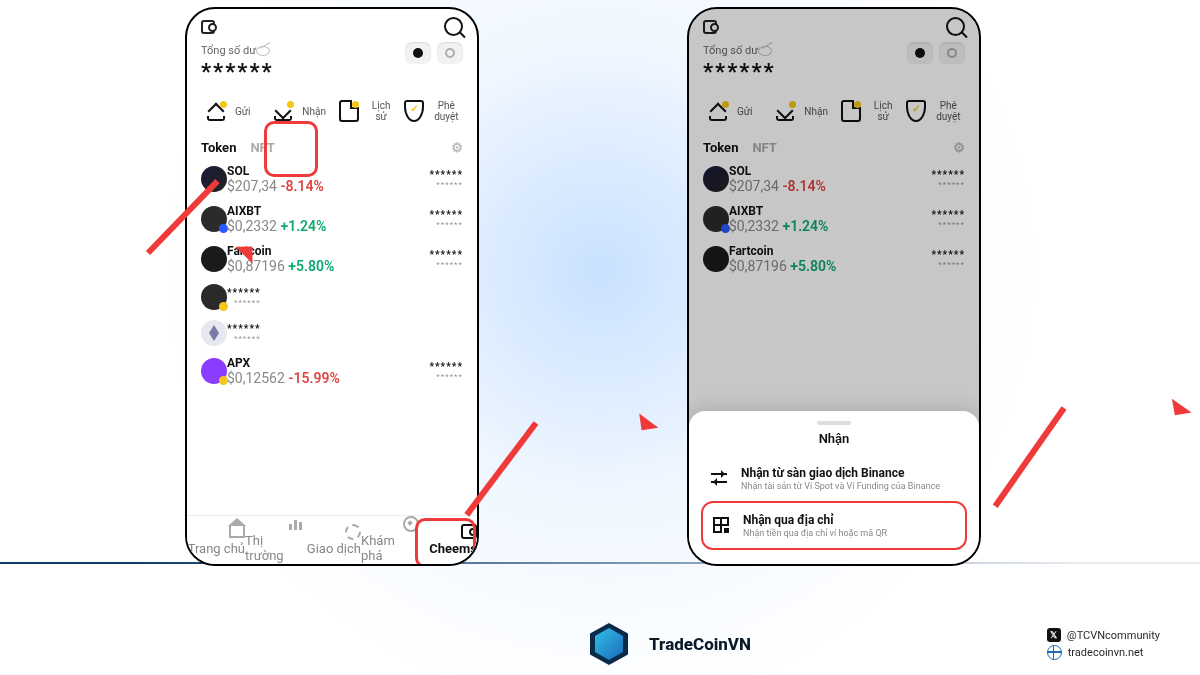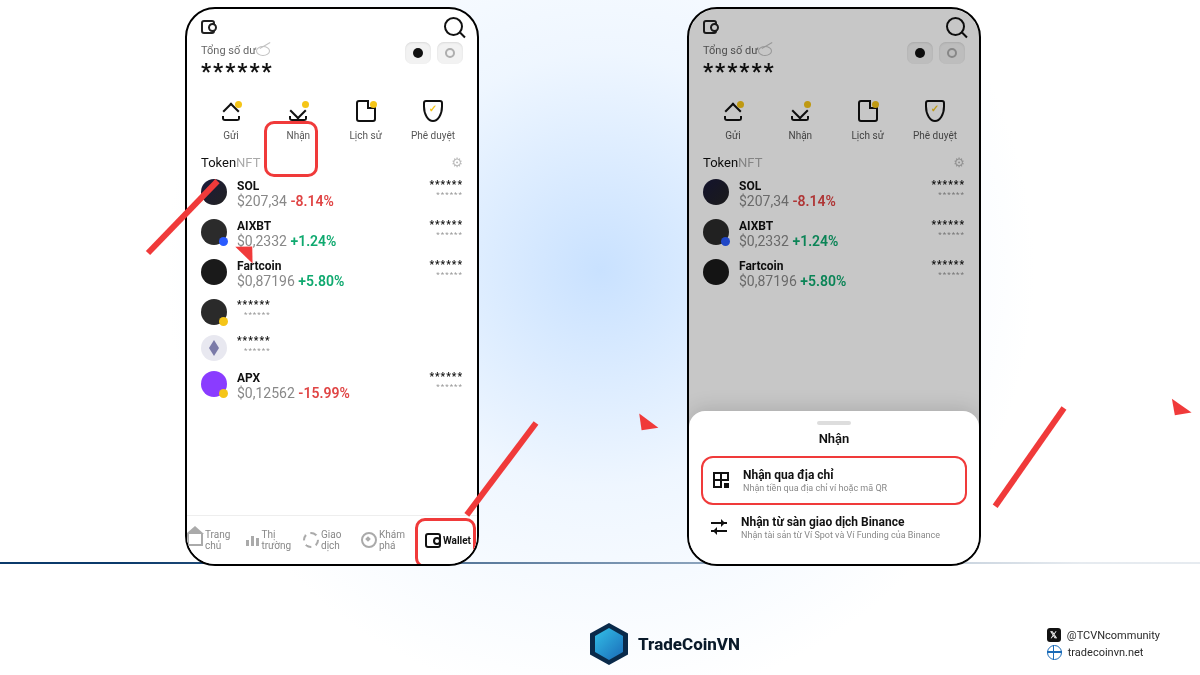--- a/index.html
+++ b/index.html
@@ -20,36 +20,36 @@
   .total-label{font-size:11px;color:#666;display:flex;align-items:center;}
   .eye-off{width:12px;height:8px;border:1px solid #999;border-radius:50%/50%;position:relative;opacity:.6}
   .eye-off::after{content:"";position:absolute;left:2px;top:-2px;width:12px;height:1px;background:#999;transform:rotate(-30deg)}
   .balance-val{font-size:22px;font-weight:800;letter-spacing:2px;margin-top:2px}
   .topright-pills{position:absolute;right:14px;top:6px;display:flex;gap:6px}
   .pill{width:26px;height:22px;border-radius:7px;background:#f2f2f2;display:flex;align-items:center;justify-content:center;box-shadow:0 1px 2px rgba(0,0,0,.1) inset}
   .pill .dot{width:10px;height:10px;border-radius:50%;background:#111}
   .pill .dot.hollow{background:none;border:2px solid #111;box-sizing:border-box}
   .pill.dim .dot{opacity:.3}
   .actions{display:flex;justify-content:space-between;padding:6px 14px 4px;text-align:center}
-  .action{display:flex;flex-direction:column;align-items:center;gap:4px;width:60px}
+  .action{display:flex;align-items:center;gap:4px;width:60px}
   .action .lbl{font-size:10px;color:#555}
   .ic{width:30px;height:30px;display:flex;align-items:center;justify-content:center;position:relative}
   .arr-up,.arr-down{width:10px;height:10px;border-left:2px solid #111;border-top:2px solid #111;transform:rotate(45deg)}
   .arr-down{transform:rotate(-135deg)}
   .arr-base{position:absolute;bottom:5px;width:14px;height:3px;border-bottom:2px solid #111;border-left:2px solid #111;border-right:2px solid #111;border-radius:0 0 3px 3px}
   .gold-dot{position:absolute;right:4px;top:5px;width:7px;height:7px;border-radius:50%;background:#f5c518}
   .doc-ic{width:16px;height:18px;border:2px solid #111;border-radius:3px 3px 3px 3px;position:relative}
   .doc-ic::before{content:"";position:absolute;right:-2px;top:-2px;width:7px;height:7px;background:#fff;border-bottom:2px solid #111;border-left:2px solid #111}
   .shield-ic{width:16px;height:18px;border:2px solid #111;border-radius:3px 3px 50% 50%/3px 3px 70% 70%;position:relative}
   .shield-ic::after{content:"✓";position:absolute;inset:0;font-size:10px;color:#f5c518;font-weight:900;line-height:14px;text-align:center}
-  .tabs-row{display:flex;padding:10px 14px 2px;font-size:13px;color:#aaa;font-weight:400;position:relative}
+  .tabs-row{display:flex;gap:14px;padding:10px 14px 2px;font-size:13px;color:#aaa;font-weight:700;position:relative}
   .tabs-row .active{color:#111}
   .filter-ic{margin-left:auto;color:#bbb;font-size:13px}
   .token-list{padding:2px 14px 0}
-  .trow{display:flex;align-items:flex-start;gap:10px;padding:5px 0}
+  .trow{display:flex;align-items:center;padding:5px 0}
   .tico{width:26px;height:26px;border-radius:50%;background:#222;position:relative;flex:0 0 26px}
   .tico.sol{background:linear-gradient(135deg,#1a1a3a,#222);} 
   .tico.aix{background:#2b2b2b}
   .tico.aix::after{content:"";position:absolute;right:-1px;bottom:-1px;width:9px;height:9px;border-radius:50%;background:#2a5bff}
   .tico.fart{background:#1a1a1a}
   .tico.cheems{background:#2a2a2a}
   .tico.cheems::after{content:"";position:absolute;right:-1px;bottom:-1px;width:9px;height:9px;border-radius:50%;background:#f5c518}
   .tico.eth{background:#e8e8f0}
   .tico.eth::before{content:"";position:absolute;left:8px;top:5px;border-left:5px solid transparent;border-right:5px solid transparent;border-bottom:8px solid #7a7aa8}
   .tico.eth::after{content:"";position:absolute;left:8px;top:13px;border-left:5px solid transparent;border-right:5px solid transparent;border-top:8px solid #7a7aa8}
@@ -57,21 +57,21 @@
   .tico.apx::after{content:"";position:absolute;right:-1px;bottom:-1px;width:9px;height:9px;border-radius:50%;background:#f5c518}
   .tinfo{flex:1;min-width:0}
   .tname{font-size:12px;font-weight:700}
   .tprice{font-size:14px;color:#888}
   .pos{color:#0fa96f;font-weight:600}
   .neg{color:#e04545;font-weight:600}
   .tright{text-align:right}
   .stars{font-size:10px;font-weight:800;letter-spacing:1px}
   .stars2{font-size:8px;color:#999;letter-spacing:1px}
   .bottomnav{position:absolute;left:0;right:0;bottom:0;height:48px;border-top:1px solid #eee;display:flex;background:#fff}
-  .bn-item{flex:1;display:flex;flex-direction:row;align-items:center;justify-content:center;gap:2px;font-size:10px;color:#888}
+  .bn-item{flex:1;display:flex;flex-direction:column;align-items:flex-end;justify-content:center;gap:2px;font-size:13px;color:#888}
   .bn-item.active{color:#111;font-weight:700}
   .bn-ic{width:16px;height:14px;display:flex;align-items:center;justify-content:center;position:relative}
   .home-ic{width:12px;height:10px;border:2px solid #aaa;border-top:none;position:relative}
   .home-ic::before{content:"";position:absolute;left:-3px;top:-8px;border-left:9px solid transparent;border-right:9px solid transparent;border-bottom:8px solid #aaa}
   .bars-ic{display:flex;gap:2px;align-items:flex-end;height:12px}
   .bars-ic span{width:3px;background:#aaa}
   .bars-ic span:nth-child(1){height:6px}.bars-ic span:nth-child(2){height:10px}.bars-ic span:nth-child(3){height:8px}
   .swap-ic{width:12px;height:12px;border:2px dashed #aaa;border-radius:50%}
   .compass-ic{width:12px;height:12px;border:2px solid #aaa;border-radius:50%;position:relative}
   .compass-ic::after{content:"";position:absolute;left:3px;top:3px;width:4px;height:4px;background:#aaa;transform:rotate(45deg)}
@@ -94,21 +94,21 @@
   .swap-lines .a1{position:absolute;right:-2px;top:-1px;border:4px solid transparent;border-left-color:#111}
   .swap-lines .a2{position:absolute;left:-2px;bottom:-1px;border:4px solid transparent;border-right-color:#111}
   .qr-ic{width:16px;height:16px;position:relative}
   .qr-ic span{position:absolute;width:5px;height:5px;border:2px solid #111}
   .qr-ic span:nth-child(1){left:0;top:0}.qr-ic span:nth-child(2){right:0;top:0}
   .qr-ic span:nth-child(3){left:0;bottom:0}.qr-ic span:nth-child(4){right:0;bottom:0;border:none;background:#111;width:5px;height:5px}
   .si-txt .t1{font-size:12px;font-weight:700}
   .si-txt .t2{font-size:9px;color:#888;margin-top:1px}
   
   .footer{position:absolute;left:0;right:0;bottom:10px;display:flex;align-items:center;justify-content:space-between;padding:0 40px 0 0}
-  .brand{display:flex;align-items:center;gap:10px;margin-left:590px}
+  .brand{display:flex;align-items:center;gap:21px;margin-left:590px}
   .brand-logo{width:38px;height:42px;background:#0a2a4a;border-radius:6px;position:relative;clip-path:polygon(50% 0,100% 25%,100% 75%,50% 100%,0 75%,0 25%)}
   .brand-logo::after{content:"";position:absolute;inset:5px;background:linear-gradient(135deg,#33c0e8,#1a6bb8);clip-path:polygon(50% 0,100% 25%,100% 75%,50% 100%,0 75%,0 25%)}
   .brand-name{font-size:17px;font-weight:800;color:#0a1a2a}
   .socials{display:flex;flex-direction:column;gap:3px;font-size:11px;color:#2a2a2a}
   .socials .r{display:flex;align-items:center;gap:6px}
   .sx{width:14px;height:14px;border-radius:3px;background:#111;color:#fff;font-size:9px;font-weight:900;display:flex;align-items:center;justify-content:center}
   .sglobe{width:13px;height:13px;border:1.5px solid #1a6bb8;border-radius:50%;position:relative}
   .sglobe::before{content:"";position:absolute;left:5px;top:-1px;bottom:-1px;width:1.5px;background:#1a6bb8}
   .sglobe::after{content:"";position:absolute;top:5px;left:-1px;right:-1px;height:1.5px;background:#1a6bb8}
 </style>
@@ -261,21 +261,21 @@
       <div class="bn-item">
           <div class="bn-ic">
             <div class="compass-ic"></div>
           </div>
           <span>Khám phá</span>
         </div>
       <div class="bn-item active">
           <div class="bn-ic">
             <div class="wallet-ic"></div>
           </div>
-          <span>Wallet</span>
+          <span>Cheems</span>
         </div>
     </div>
 
     <div class="red-box" style="left:77px;top:112px;width:48px;height:50px"></div>
     <div class="red-box" style="left:228px;top:509px;width:55px;height:44px"></div>
   </div>
 
   <div class="phone dim">
     <div class="rowtop">
       <div class="icon-wallet-head"></div>
@@ -365,44 +365,44 @@
             <div class="stars">******</div>
             <div class="stars2">******</div>
           </div>
         </div>
       </div>
     <div class="dim-layer"></div>
 
     <div class="sheet">
       <div class="handle"></div>
       <div class="sheet-title">Nhận</div>
-      <div class="sheet-item boxed">
-        <div class="si-ic">
-            <div class="qr-ic">
-              <span></span>
-              <span></span>
-              <span></span>
-              <span></span>
-            </div>
-          </div>
-        <div class="si-txt">
-          <div class="t1">Nhận qua địa chỉ</div>
-          <div class="t2">Nhận tiền qua địa chỉ ví hoặc mã QR</div>
-        </div>
-      </div>
       <div class="sheet-item">
         <div class="si-ic">
             <div class="swap-lines">
               <span class="a1"></span>
               <span class="a2"></span>
             </div>
           </div>
         <div class="si-txt">
           <div class="t1">Nhận từ sàn giao dịch Binance</div>
           <div class="t2">Nhận tài sản từ Ví Spot và Ví Funding của Binance</div>
+        </div>
+      </div>
+      <div class="sheet-item boxed">
+        <div class="si-ic">
+            <div class="qr-ic">
+              <span></span>
+              <span></span>
+              <span></span>
+              <span></span>
+            </div>
+          </div>
+        <div class="si-txt">
+          <div class="t1">Nhận qua địa chỉ</div>
+          <div class="t2">Nhận tiền qua địa chỉ ví hoặc mã QR</div>
         </div>
       </div>
     </div>
   </div>
 </div>
 
 <div class="arrow" style="left:148px;top:250px">
   <div class="shaft" style="width:100px;transform:rotate(-46deg)"></div>
   <div class="head" style="left:98px;top:-9px;transform:rotate(-46deg) translate(-3px,0)"></div>
 </div>

